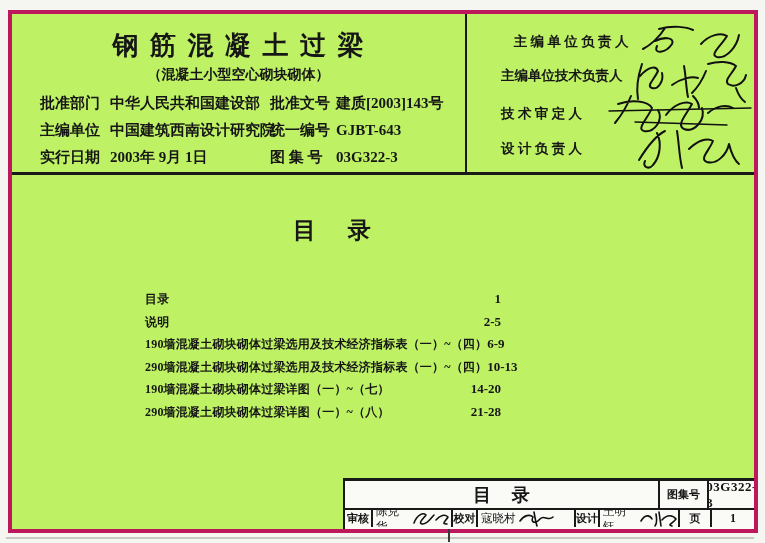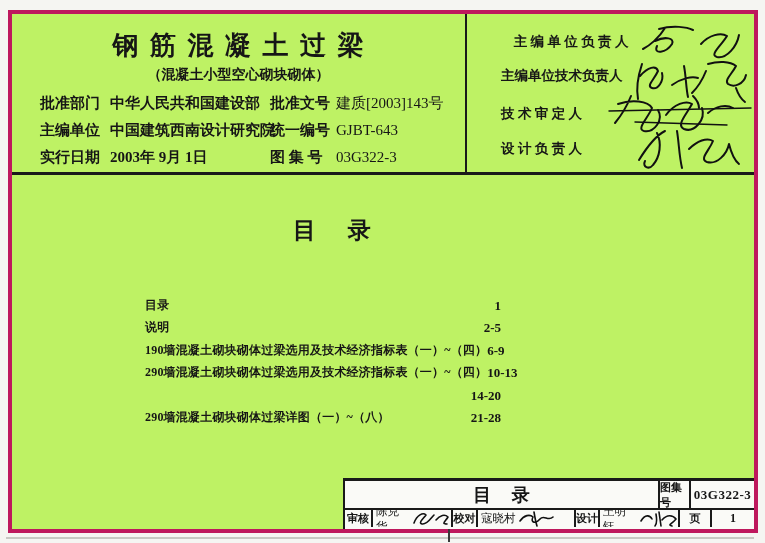--- a/index.html
+++ b/index.html
@@ -24,56 +24,56 @@
   .doc-title{
     position:absolute;left:0;top:14px;width:453px;text-align:center;
     font-size:26px;font-weight:bold;letter-spacing:1px;word-spacing:3px;white-space:pre;
   }
   .doc-subtitle{position:absolute;left:0;top:52px;width:453px;text-align:center;font-size:14px;font-weight:bold;white-space:pre;}
   .approval{position:absolute;left:28px;top:76px;font-size:15px;font-weight:bold;}
   .ap-row{display:flex;height:27px;line-height:27px;white-space:pre;}
   .ap-label1{width:62px;}
   .ap-value1{width:160px;margin-left:8px;}
   .ap-label2{width:62px;margin-left:0px;}
-  .ap-value2{margin-left:4px;font-weight:normal;}
+  .ap-value2{margin-left:4px;font-weight:bold;}
 
   .header-right{position:absolute;left:455px;top:0;right:0;height:158px;overflow:hidden;}
   .signer-role{position:absolute;left:34px;width:140px;font-size:13.5px;font-weight:bold;white-space:pre;}
   .sr1{top:19px;text-align:center;} .sr2{top:53px;} .sr3{top:91px;} .sr4{top:126px;}
   .sig{position:absolute;}
   .sig path{fill:none;stroke:#111;stroke-width:2;stroke-linecap:round;stroke-linejoin:round;}
   .sig .thin{stroke-width:1.4;}
   .sig1{left:168px;top:6px;}
   .sig2{left:160px;top:40px;}
   .sig3{left:140px;top:76px;}
   .sig4{left:158px;top:112px;}
 
   
   .body-heading{
     position:absolute;left:281px;top:201px;font-size:23px;font-weight:bold;
     white-space:pre;word-spacing:26px;
   }
   .toc{position:absolute;left:133px;top:277px;width:356px;font-weight:bold;}
-  .toc-row{display:flex;align-items:flex-end;height:22.5px;white-space:nowrap;}
+  .toc-row{display:flex;align-items:flex-start;height:22.5px;white-space:nowrap;}
   .toc-title{font-size:12px;letter-spacing:0.2px;}
   .toc-pages{margin-left:auto;font-size:13px;font-weight:bold;}
 
   
   .titleblock{
     position:absolute;right:0;bottom:0;width:411px;height:51px;
     border-left:2px solid #1a1a1a;border-top:3px solid #1a1a1a;
     box-sizing:border-box;background:#fafaf7;
   }
   .tb-row{display:flex;box-sizing:border-box;}
   .tb-row1{height:29px;border-bottom:2px solid #1a1a1a;}
   .tb-row2{height:17px;}
   .tb-cell{box-sizing:border-box;display:flex;align-items:center;justify-content:center;overflow:hidden;}
   .tb-cell + .tb-cell{border-left:2px solid #1a1a1a;}
   .tb-sheet-title{width:313px;font-size:18px;font-weight:bold;white-space:pre;word-spacing:16px;}
-  .tb-atlas-label{width:31px;font-size:11px;font-weight:bold;}
+  .tb-atlas-label{width:49px;font-size:11px;font-weight:bold;}
   .tb-atlas-no{flex:1;font-size:13px;font-weight:bold;letter-spacing:0.5px;}
   .tb-lab{font-size:11px;font-weight:bold;}
   .tb-name{font-size:11.5px;font-weight:normal;justify-content:flex-start;padding-left:3px;}
   .w-shenhe{width:26px;} .w-chen{width:80px;} .w-jiaodui{width:25px;} .w-kou{width:98px;}
   .w-sheji{width:24px;} .w-wang{width:80px;} .w-ye{width:32px;} .w-one{flex:1;font-size:12px;font-weight:bold;}
   .tb-sig{flex:0 0 auto;margin-left:1px;}
   .tb-sig path{fill:none;stroke:#111;stroke-width:1.6;stroke-linecap:round;stroke-linejoin:round;}
 </style>
 </head>
 <body>
@@ -143,20 +143,21 @@
       </div>
       <div class="toc-row">
         <span class="toc-title">190墙混凝土砌块砌体过梁选用及技术经济指标表（一）~（四）</span>
         <span class="toc-pages">6-9</span>
       </div>
       <div class="toc-row">
         <span class="toc-title">290墙混凝土砌块砌体过梁选用及技术经济指标表（一）~（四）</span>
         <span class="toc-pages">10-13</span>
       </div>
       <div class="toc-row">
+        <span class="toc-title">190墙混凝土砌块砌体过梁详图（一）~（七）</span>
         <span class="toc-pages">14-20</span>
       </div>
       <div class="toc-row">
         <span class="toc-title">290墙混凝土砌块砌体过梁详图（一）~（八）</span>
         <span class="toc-pages">21-28</span>
       </div>
   </div>
 
   <div class="titleblock">
     <div class="tb-row tb-row1">

